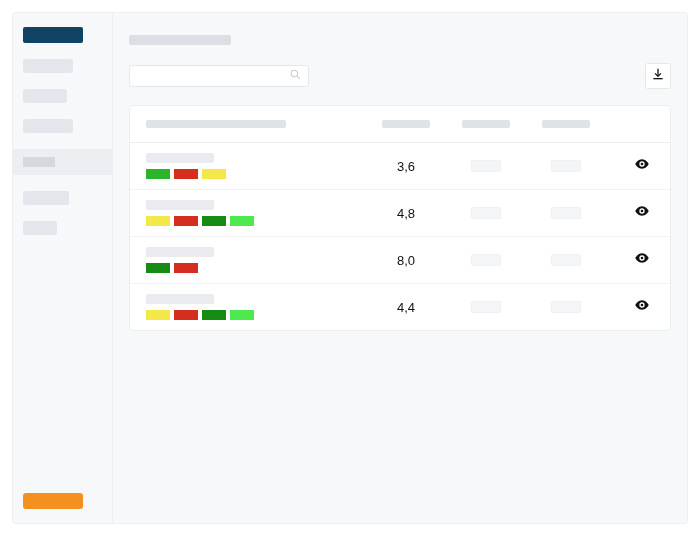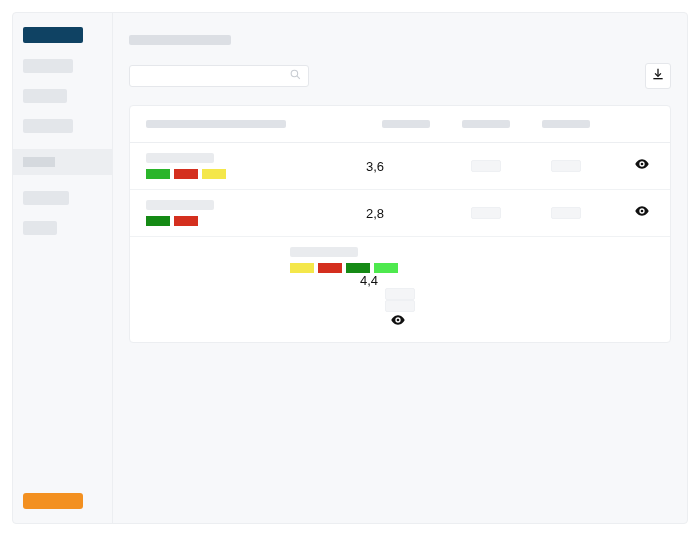--- a/index.html
+++ b/index.html
@@ -23,31 +23,31 @@
 .download svg { width: 14px; height: 14px; }
 .table { background: #fff; border: 1px solid #eceef1; border-radius: 4px; }
 .thead { display: flex; align-items: center; padding: 14px 16px; border-bottom: 1px solid #eceef1; }
 .th-name { width: 220px; }
 .th-val { width: 80px; text-align: center; }
 .th-col { width: 80px; text-align: center; }
 .ph { background: #dfe2e7; height: 8px; border-radius: 2px; }
 .thead .th-name .ph { width: 140px; }
 .thead .th-val .ph, .thead .th-col .ph { width: 48px; margin: 0 auto; }
 .row { display: flex; align-items: center; padding: 10px 16px; border-bottom: 1px solid #f0f2f4; }
-.row:last-child { border-bottom: none; flex-direction: column; }
+.row:last-child { border-bottom: none; }
 .cell-name { width: 220px; }
 .name-ph { background: #e9ebee; height: 10px; width: 68px; border-radius: 2px; margin-bottom: 6px; }
 .tags { display: flex; gap: 4px; }
 .tag { width: 24px; height: 10px; }
 .t-g { background: #2bb52b; }
 .t-dg { background: #158a15; }
 .t-r { background: #d42f1e; }
 .t-y { background: #f4e74a; }
 .t-lg { background: #4ee94e; }
-.cell-val { width: 80px; font-size: 13px; color: #111; }
+.cell-val { width: 80px; text-align: center; font-size: 13px; color: #111; }
 .cell-ph { width: 80px; display: flex; justify-content: center; }
 .cell-ph .pill { background: #f4f5f7; border: 1px solid #eef0f3; height: 12px; width: 30px; border-radius: 2px; }
 .cell-eye { flex: 1; display: flex; justify-content: flex-end; padding-right: 4px; }
 .eye svg { width: 16px; height: 16px; }
 </style>
 </head>
 <body>
 
 <div class="outer">
   <div class="sidebar">
@@ -126,47 +126,70 @@
             <div class="cell-eye">
               <span class="eye"><span><svg viewBox="0 0 24 24" fill="#111">
                     <path d="M12 5c-5 0-9 4.5-10 7 1 2.5 5 7 10 7s9-4.5 10-7c-1-2.5-5-7-10-7zm0 11a4 4 0 110-8 4 4 0 010 8zm0-2a2 2 0 100-4 2 2 0 000 4z"></path>
                   </svg></span></span>
             </div>
           </div>
           <div class="row">
             <div class="cell-name">
               <div class="name-ph"></div>
               <div class="tags">
-                <div class="tag t-dg"></div>
-                <div class="tag t-r"></div>
-              </div>
-            </div>
-            <div class="cell-val">2,8</div>
-            <div class="cell-ph">
-              <div class="pill"></div>
-            </div>
-            <div class="cell-ph">
-              <div class="pill"></div>
-            </div>
-            <div class="cell-eye">
-              <span class="eye"><span><svg viewBox="0 0 24 24" fill="#111">
-                    <path d="M12 5c-5 0-9 4.5-10 7 1 2.5 5 7 10 7s9-4.5 10-7c-1-2.5-5-7-10-7zm0 11a4 4 0 110-8 4 4 0 010 8zm0-2a2 2 0 100-4 2 2 0 000 4z"></path>
-                  </svg></span></span>
-            </div>
-          </div>
-          <div class="row">
-            <div class="cell-name">
-              <div class="name-ph"></div>
-              <div class="tags">
                 <div class="tag t-y"></div>
                 <div class="tag t-r"></div>
                 <div class="tag t-dg"></div>
                 <div class="tag t-lg"></div>
               </div>
             </div>
+            <div class="cell-val">4,8</div>
+            <div class="cell-ph">
+              <div class="pill"></div>
+            </div>
+            <div class="cell-ph">
+              <div class="pill"></div>
+            </div>
+            <div class="cell-eye">
+              <span class="eye"><span><svg viewBox="0 0 24 24" fill="#111">
+                    <path d="M12 5c-5 0-9 4.5-10 7 1 2.5 5 7 10 7s9-4.5 10-7c-1-2.5-5-7-10-7zm0 11a4 4 0 110-8 4 4 0 010 8zm0-2a2 2 0 100-4 2 2 0 000 4z"></path>
+                  </svg></span></span>
+            </div>
+          </div>
+          <div class="row">
+            <div class="cell-name">
+              <div class="name-ph"></div>
+              <div class="tags">
+                <div class="tag t-dg"></div>
+                <div class="tag t-r"></div>
+              </div>
+            </div>
+            <div class="cell-val">8,0</div>
+            <div class="cell-ph">
+              <div class="pill"></div>
+            </div>
+            <div class="cell-ph">
+              <div class="pill"></div>
+            </div>
+            <div class="cell-eye">
+              <span class="eye"><span><svg viewBox="0 0 24 24" fill="#111">
+                    <path d="M12 5c-5 0-9 4.5-10 7 1 2.5 5 7 10 7s9-4.5 10-7c-1-2.5-5-7-10-7zm0 11a4 4 0 110-8 4 4 0 010 8zm0-2a2 2 0 100-4 2 2 0 000 4z"></path>
+                  </svg></span></span>
+            </div>
+          </div>
+          <div class="row">
+            <div class="cell-name">
+              <div class="name-ph"></div>
+              <div class="tags">
+                <div class="tag t-y"></div>
+                <div class="tag t-r"></div>
+                <div class="tag t-dg"></div>
+                <div class="tag t-lg"></div>
+              </div>
+            </div>
             <div class="cell-val">4,4</div>
             <div class="cell-ph">
               <div class="pill"></div>
             </div>
             <div class="cell-ph">
               <div class="pill"></div>
             </div>
             <div class="cell-eye">
               <span class="eye"><span><svg viewBox="0 0 24 24" fill="#111">
                     <path d="M12 5c-5 0-9 4.5-10 7 1 2.5 5 7 10 7s9-4.5 10-7c-1-2.5-5-7-10-7zm0 11a4 4 0 110-8 4 4 0 010 8zm0-2a2 2 0 100-4 2 2 0 000 4z"></path>

